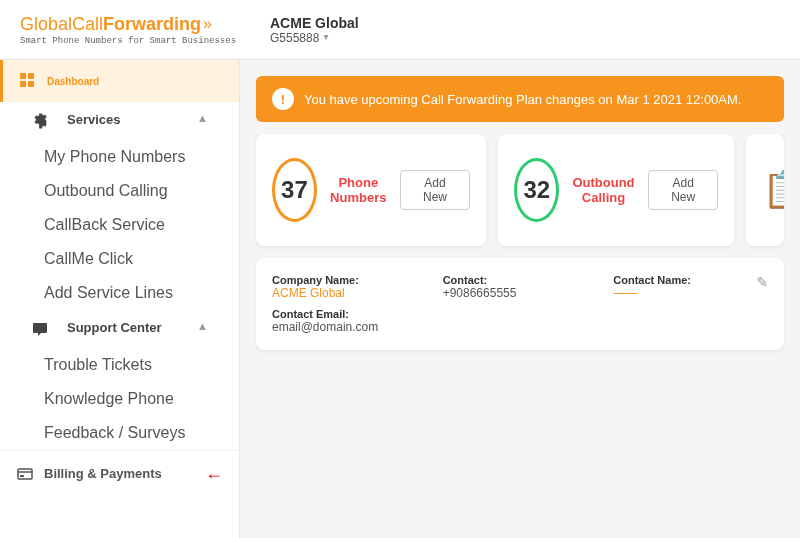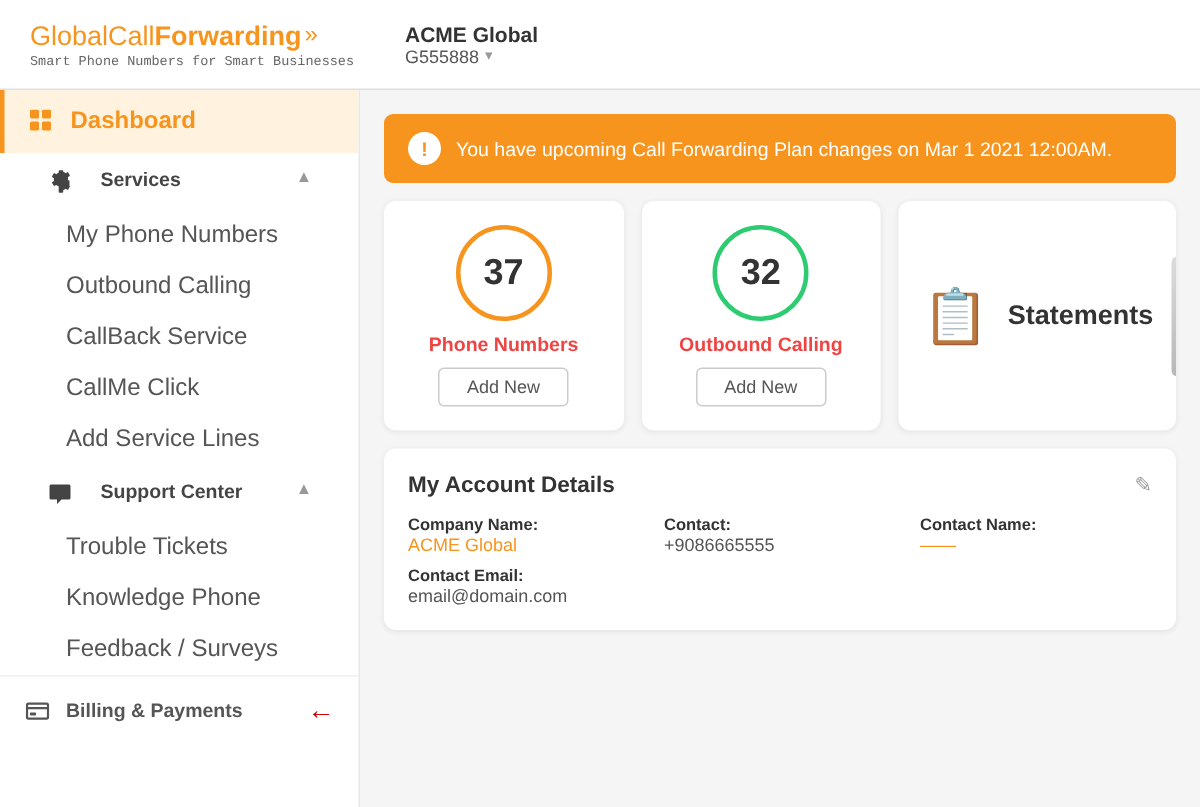--- a/index.html
+++ b/index.html
@@ -56,21 +56,21 @@
       border-right: 1px solid #e8e8e8;
       overflow-y: auto;
       flex-shrink: 0;
     }
     .sidebar-item {
       display: flex;
       align-items: center;
       padding: 12px 16px;
       cursor: pointer;
       color: #555;
-      font-size: 16px;
+      font-size: 10px;
       gap: 10px;
     }
     .sidebar-item.active {
       background: #fff3e0;
       color: #f7941d;
       font-weight: bold;
       border-left: 3px solid #f7941d;
     }
     .sidebar-icon {
       width: 18px;
@@ -158,21 +158,21 @@
       gap: 12px;
     }
     .card {
       background: #fff;
       border-radius: 8px;
       padding: 16px;
       text-align: center;
       flex: 1;
       box-shadow: 0 1px 4px rgba(0,0,0,0.08);
       display: flex;
-      flex-direction: column;
+      flex-direction: row;
       align-items: center;
       gap: 8px;
     }
     .circle-badge {
       width: 64px;
       height: 64px;
       border-radius: 50%;
       border: 3px solid #f7941d;
       display: flex;
       align-items: center;
@@ -389,21 +389,20 @@
 
       <div class="statements-card">
         <span class="statements-icon">📋</span>
         <span class="statements-label">Statements</span>
         <div class="statements-img"></div>
       </div>
 
     </div>
 
     <div class="account-details-card">
-      <div class="account-details-title">My Account Details</div>
       <span class="edit-icon">✎</span>
       <div class="details-grid">
         <div>
           <div class="detail-label">Company Name:</div>
           <div class="detail-value">ACME Global</div>
         </div>
         <div>
           <div class="detail-label">Contact:</div>
           <div class="detail-value dark">+9086665555</div>
         </div>

